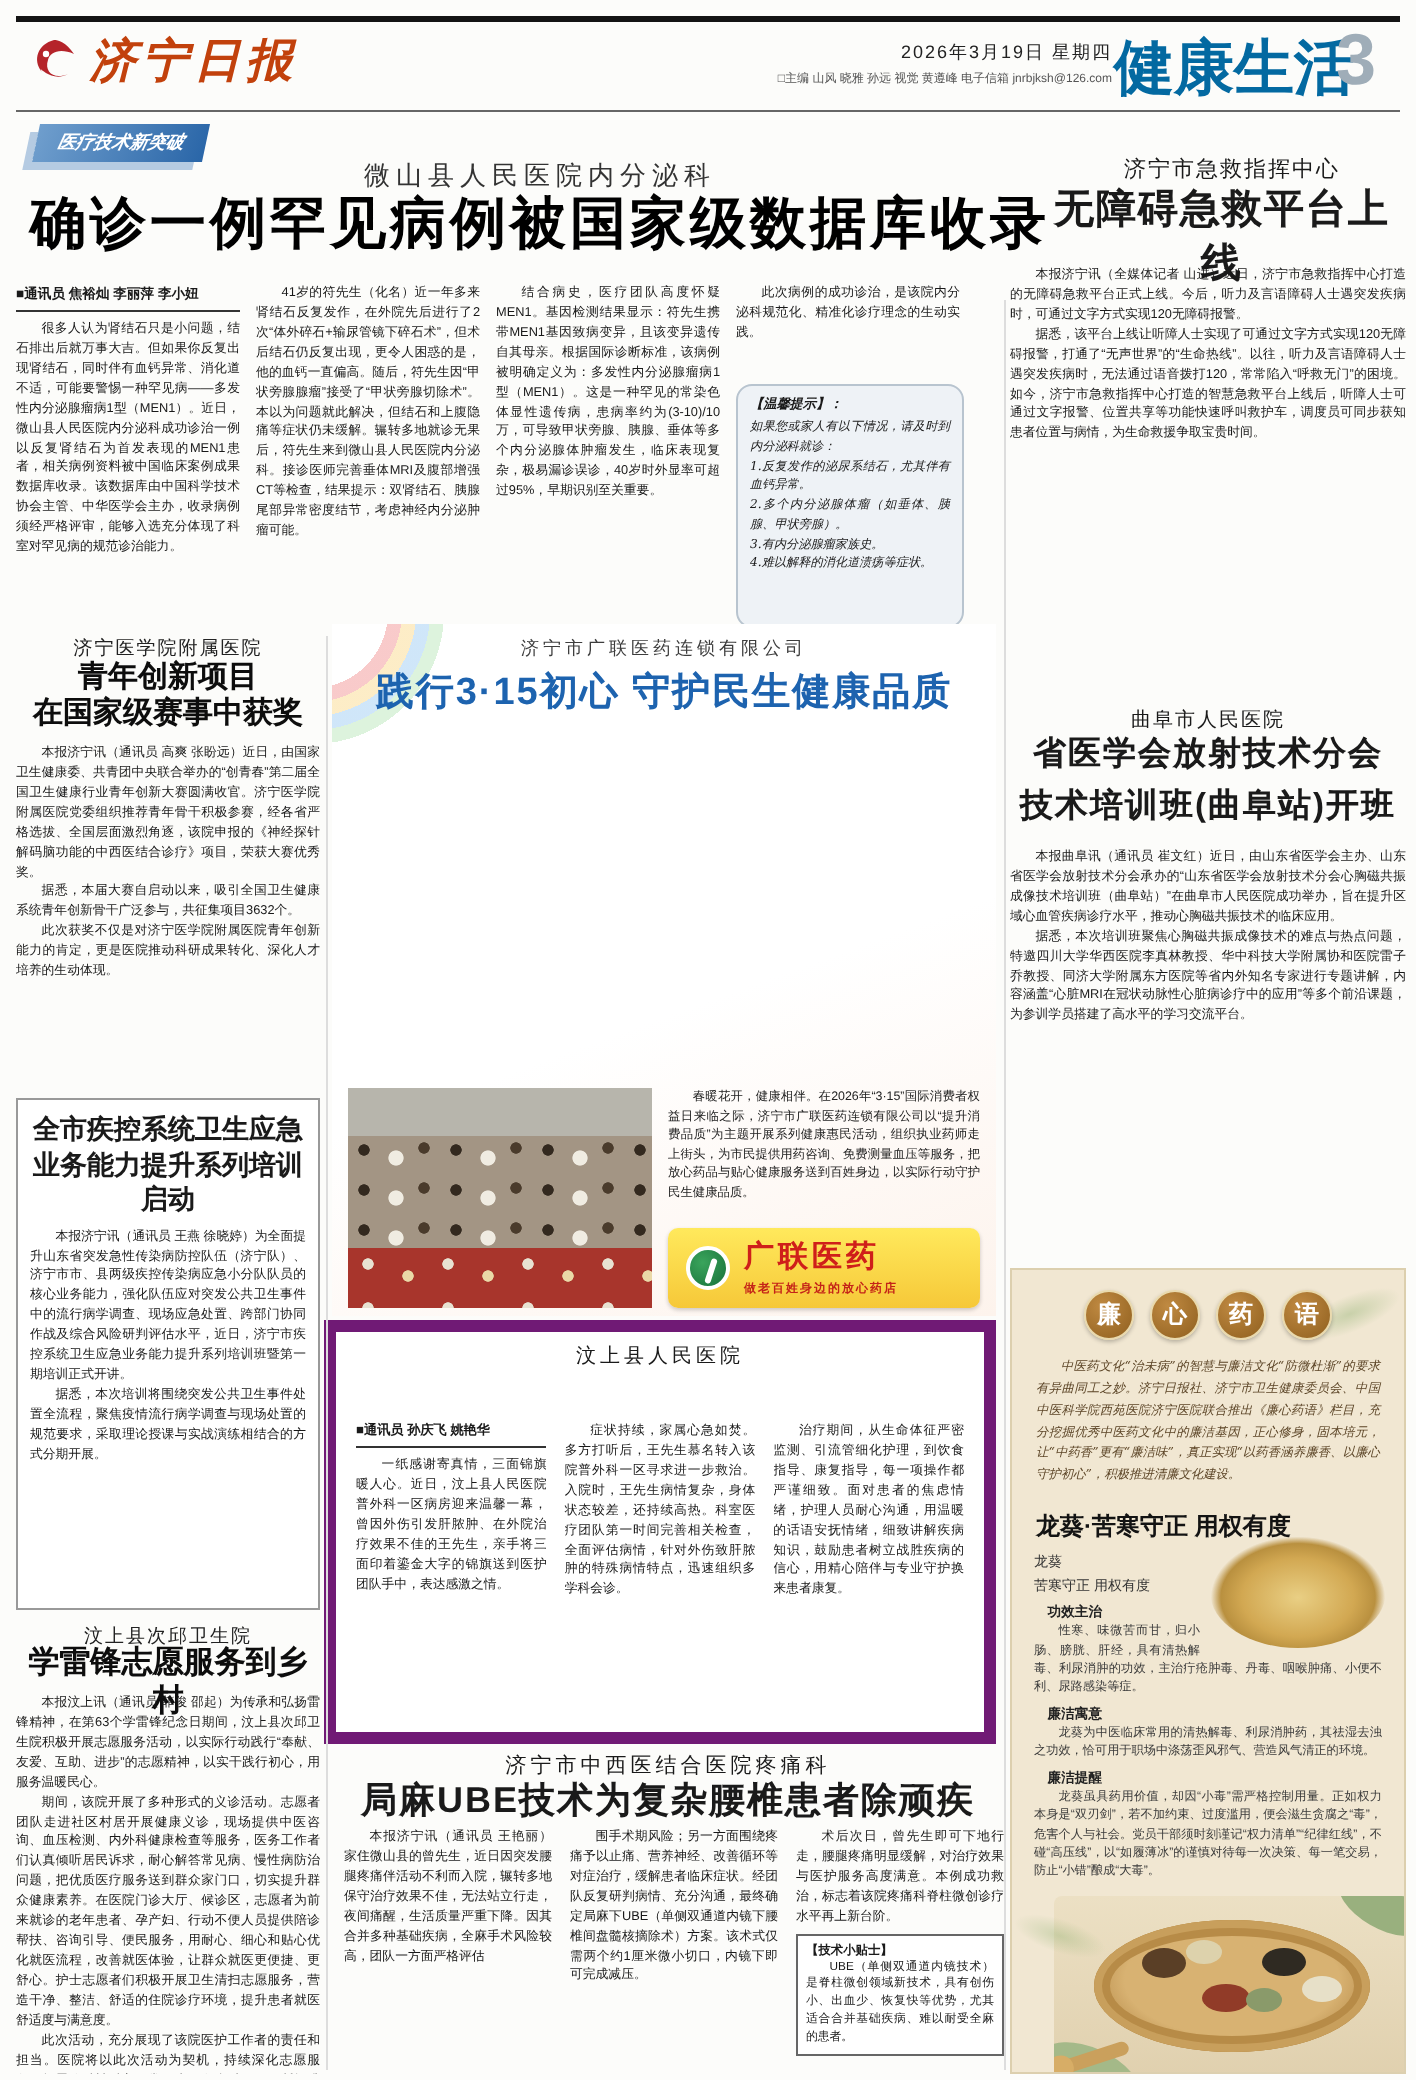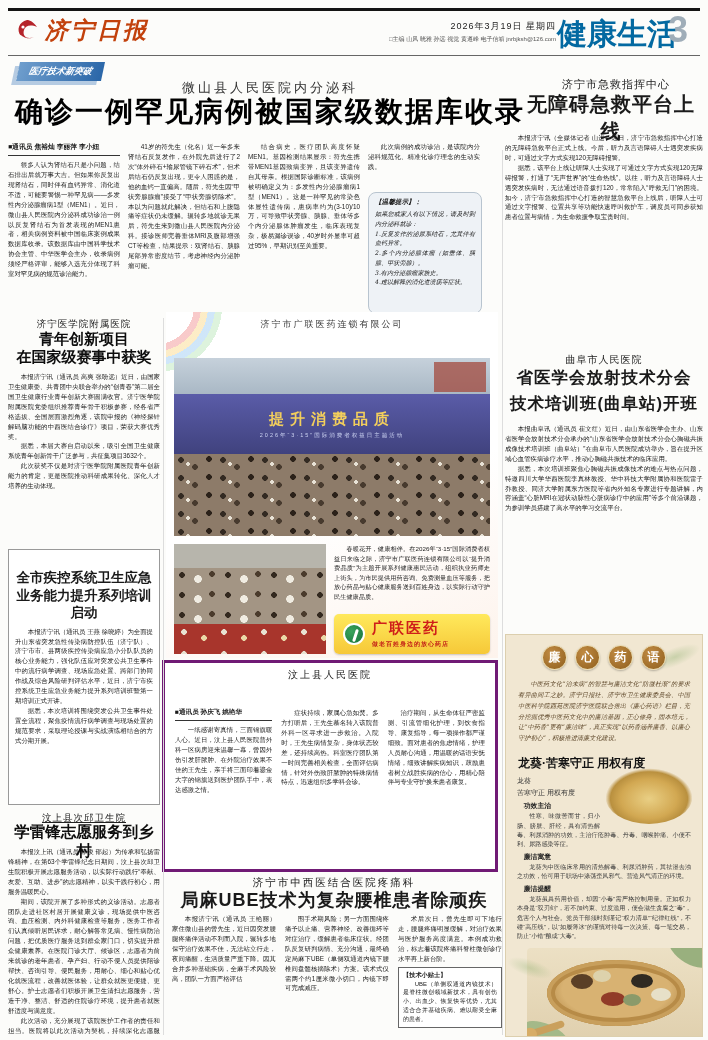--- a/index.html
+++ b/index.html
@@ -27,24 +27,24 @@
   .tip-box { position:absolute; left:368px; top:192px; width:114px; height:122px; background:#eef2f6; border:1px solid #b8c4cf; border-radius:8px; padding:5px 6px; font-family:"DejaVu Serif",serif; font-style:italic; }
   .tip-box .tb-title { font-size:6.6px; font-weight:bold; margin-bottom:2px; }
   .tip-box p { font-size:6.1px; line-height:1.6; text-align:justify; }
 
   
   .l-kicker { position:absolute; width:152px; left:8px; text-align:center; font-size:9.5px; color:#222; letter-spacing:1px; }
   .l-headline { position:absolute; width:152px; left:8px; text-align:center; font-weight:900; color:#0d0d0d; line-height:1.22; }
   .lk1{top:318px;} .lh1{top:330px; font-size:15px;}
   .l-body { position:absolute; left:8px; width:152px; overflow:hidden; }
   .lb1{top:372px; height:172px;}
-  .l-box2 { position:absolute; left:8px; top:549px; width:152px; height:256px; border:1px solid #999; padding:19px 6px; overflow:hidden; background:#fff; }
+  .l-box2 { position:absolute; left:8px; top:549px; width:152px; height:256px; border:1px solid #999; padding:6px 6px; overflow:hidden; background:#fff; }
   .lh2 { text-align:center; font-size:13.5px; font-weight:900; line-height:1.3; }
   .lb2 { margin-top:5px; }
-  .lk3{top:812px;text-decoration:underline;} .lh3{top:823px; font-size:15.5px;}
+  .lk3{top:812px;} .lh3{top:823px; font-size:15.5px;}
   .lb3{top:847px; height:190px;}
 
   
   .r-kicker1 { position:absolute; left:528px; top:77px; width:176px; text-align:center; font-size:11px; letter-spacing:1px; }
   .r-headline1 { position:absolute; left:518px; top:91px; width:186px; text-align:center; font-size:20px; font-weight:900; letter-spacing:1px; }
   .r-body1 { position:absolute; left:505px; top:133px; width:198px; height:214px; overflow:hidden; }
   .r-kicker2 { position:absolute; left:505px; top:353px; width:198px; text-align:center; font-size:10px; letter-spacing:1px; }
   .r-headline2 { position:absolute; left:505px; top:365px; width:198px; text-align:center; font-size:16.5px; font-weight:900; line-height:1.55; letter-spacing:1px; }
   .r-body2 { position:absolute; left:505px; top:424px; width:198px; height:202px; overflow:hidden; }
 
@@ -72,21 +72,21 @@
     background-image:radial-gradient(circle 3px at 10px 8px,#e8e2d2 90%,transparent),radial-gradient(circle 3px at 30px 14px,#ead9a8 90%,transparent); background-size:40px 22px; }
   .ad-text { position:absolute; left:168px; top:232px; width:156px; height:64px; overflow:hidden; }
   .ad-text p { font-size:6.2px; line-height:1.55; text-align:justify; text-indent:2em; color:#222; }
   .ad-strip { position:absolute; left:168px; top:302px; width:156px; height:40px; background:linear-gradient(#ffe95c,#f6c838); border-radius:5px; display:flex; align-items:center; gap:7px; padding:0 9px; box-shadow:0 1px 2px rgba(0,0,0,.2); }
   .gl-logo { width:22px; height:22px; border-radius:50%; background:radial-gradient(circle at 35% 35%,#3aa45c,#17713a); border:2px solid #fff; position:relative; flex:none; }
   .gl-logo::after { content:""; position:absolute; left:9px; top:4px; width:3px; height:13px; background:#fff; border-radius:2px; transform:rotate(18deg); }
   .gl-name { font-size:15px; font-weight:900; color:#cf1f1a; letter-spacing:2px; }
   .gl-slogan { font-size:6px; color:#c42318; font-weight:bold; letter-spacing:1px; margin-top:2px; }
 
   
-  .flag { position:absolute; left:162px; top:660px; width:336px; height:212px; border:3px solid #701a75; background:#fff; }
+  .flag { position:absolute; left:162px; top:660px; width:336px; height:212px; border:6px solid #701a75; background:#fff; }
   .flag-kicker { text-align:center; font-size:10px; margin-top:5px; letter-spacing:2px; }
   .flag-headline { text-align:center; font-size:18px; font-weight:900; letter-spacing:1px; margin-top:2px; }
   .flag-cols { position:absolute; left:10px; top:45px; right:10px; bottom:8px; display:flex; gap:9px; }
   .flag-col { flex:1; overflow:hidden; }
   .flag-col .byline { font-size:6.6px; }
 
   
   .ube-kicker { position:absolute; left:166px; top:876px; width:336px; text-align:center; font-size:10.5px; letter-spacing:2px; }
   .ube-headline { position:absolute; left:160px; top:888px; width:348px; text-align:center; font-size:18px; font-weight:900; letter-spacing:1px; }
   .ube-cols { position:absolute; left:172px; top:914px; width:330px; height:124px; display:flex; gap:9px; }
@@ -210,30 +210,21 @@
   <div>省医学会放射技术分会</div>
   <div>技术培训班(曲阜站)开班</div>
 </div>
 <div class="r-body2 bodytext">
   <p>本报曲阜讯（通讯员 崔文红）近日，由山东省医学会主办、山东省医学会放射技术分会承办的“山东省医学会放射技术分会心胸磁共振成像技术培训班（曲阜站）”在曲阜市人民医院成功举办，旨在提升区域心血管疾病诊疗水平，推动心胸磁共振技术的临床应用。</p>
   <p>据悉，本次培训班聚焦心胸磁共振成像技术的难点与热点问题，特邀四川大学华西医院李真林教授、华中科技大学附属协和医院雷子乔教授、同济大学附属东方医院等省内外知名专家进行专题讲解，内容涵盖“心脏MRI在冠状动脉性心脏病诊疗中的应用”等多个前沿课题，为参训学员搭建了高水平的学习交流平台。</p>
 </div>
 
 <div class="ad">
   <div class="ad-company">济宁市广联医药连锁有限公司</div>
-  <div class="photo1">
-    <div class="p1-sky">
-        <div class="p1-bld"></div>
-      </div>
-    <div class="p1-banner">
-      <div class="p1-banner-text">提升消费品质</div>
-      <div class="p1-banner-sub">2026年“3·15”国际消费者权益日主题活动</div>
-    </div>
-    <div class="p1-crowd"></div>
-  </div>
+  <div class="ad-title">践行3·15初心 守护民生健康品质</div>
   <div class="photo2">
     <div class="p2-sky"></div>
     <div class="p2-crowd"></div>
     <div class="p2-table"></div>
   </div>
   <div class="ad-text">
       <p>春暖花开，健康相伴。在2026年“3·15”国际消费者权益日来临之际，济宁市广联医药连锁有限公司以“提升消费品质”为主题开展系列健康惠民活动，组织执业药师走上街头，为市民提供用药咨询、免费测量血压等服务，把放心药品与贴心健康服务送到百姓身边，以实际行动守护民生健康品质。</p>
     </div>
   <div class="ad-strip">
     <div class="gl-logo"></div>

